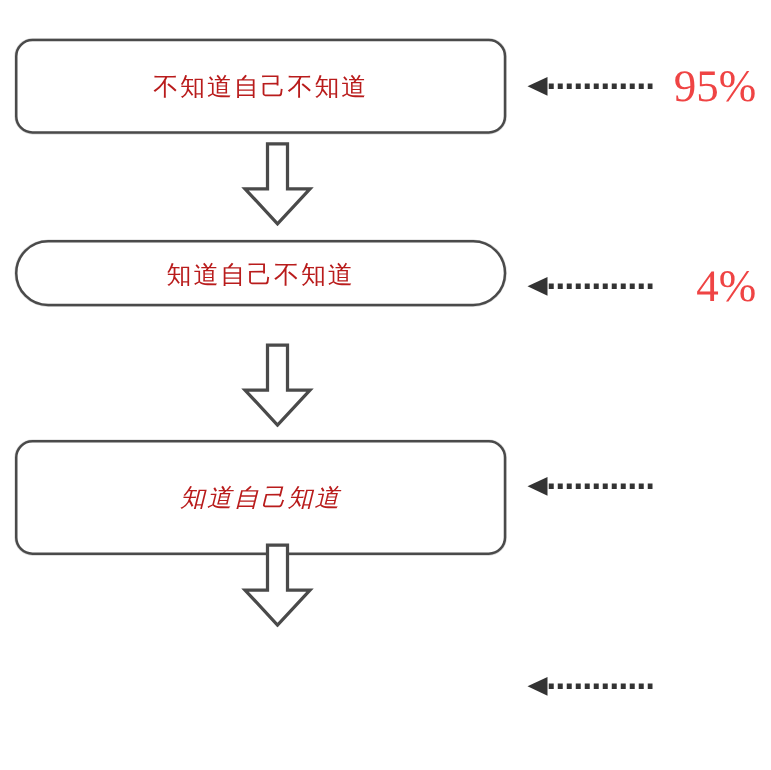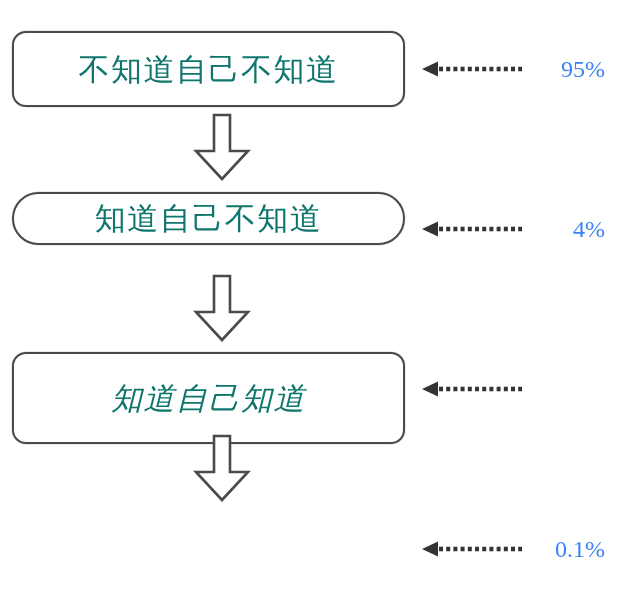--- a/index.html
+++ b/index.html
@@ -35,46 +35,46 @@
     border-radius: 14px;
     background: #ffffff;
     display: flex;
     align-items: center;
     justify-content: center;
     box-shadow: 0 0 0 0.5px rgba(90,90,90,0.25);
   }
 
   .stage-label {
     font-family: "DejaVu Serif", "Liberation Serif", serif;
-    font-size: 31px;
+    font-size: 20px;
     line-height: 1;
     letter-spacing: 1.5px;
-    color: #0f766e;
+    color: #b91c1c;
     white-space: nowrap;
   }
 
   
   .pct-connector {
     position: absolute;
     left: 420px;
     width: 185px;
     display: flex;
     align-items: center;
   }
 
   .dotted-arrow {
     display: block;
     flex: 0 0 auto;
   }
 
   .pct-value {
     font-family: "Liberation Serif", "DejaVu Serif", serif;
-    font-size: 24px;
+    font-size: 36px;
     line-height: 1;
-    color: #3b82f6;
+    color: #ef4444;
     margin-left: 8px;
     flex: 1 1 auto;
     text-align: right;
     white-space: nowrap;
   }
 
   
   .flow-arrow {
     position: absolute;
     left: 192px;
@@ -131,16 +131,15 @@
   <svg class="flow-arrow" style="top:434px;" width="60" height="68" viewBox="0 0 60 68">
     <polygon points="22,2 38,2 38,38 56,38 30,66 4,38 22,38" fill="#ffffff" stroke="#4a4a4a" stroke-width="2.6" stroke-linejoin="miter"></polygon>
   </svg>
 
 
   <div class="pct-connector" style="top:528px; height:42px;">
     <svg class="dotted-arrow" width="104" height="20" viewBox="0 0 104 20">
       <polygon points="2,10 18,2.5 18,17.5" fill="#333333"></polygon>
       <line x1="19" y1="10" x2="102" y2="10" stroke="#333333" stroke-width="4.5" stroke-dasharray="4 3.2" stroke-linecap="butt"></line>
     </svg>
-    <span class="pct-value">0.1%</span>
   </div>
 
 </div>
 
 </body></html>

